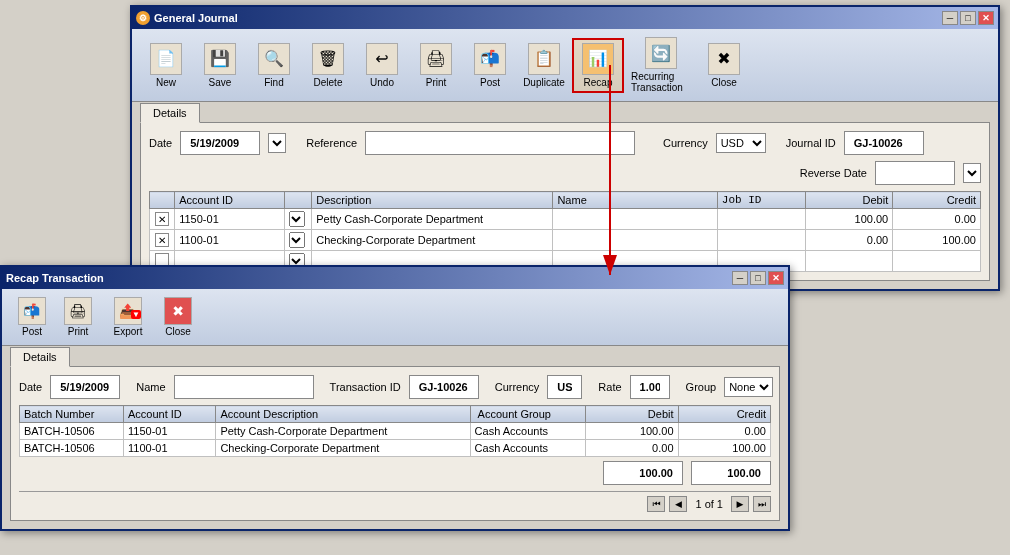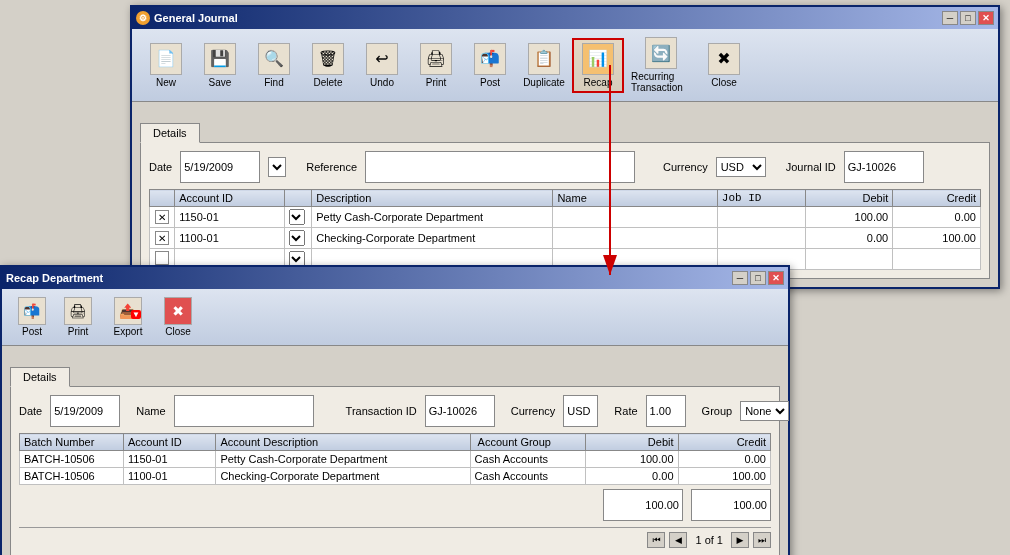--- a/index.html
+++ b/index.html
@@ -92,21 +92,21 @@
       font-size: 16px;
       margin-bottom: 2px;
     }
     .tool-label {
       font-size: 10px;
       color: #000;
     }
 
     
     .tab-bar {
-      padding: 20px 8px 0;
+      padding: 0 8px 0;
     }
     .tab {
       display: inline-block;
       padding: 3px 12px;
       background: #d4d0c8;
       border: 1px solid #888;
       border-bottom: none;
       font-size: 11px;
       cursor: pointer;
       position: relative;
@@ -126,25 +126,26 @@
 
     
     .form-row {
       display: flex;
       align-items: center;
       gap: 8px;
       margin-bottom: 6px;
     }
     .form-label { color: #000; white-space: nowrap; }
     .form-input {
-      height: 32px;
+      height: 24px;
       border: 1px solid #888;
       background: white;
-      padding: 1px 3px;
+      padding: 1px 9px;
       font-size: 11px;
+      font-weight: bold;
     }
     .form-select {
       height: 20px;
       border: 1px solid #888;
       background: white;
       font-size: 11px;
     }
 
     
     .data-table {
@@ -311,20 +312,25 @@
       <input class="form-input" style="width: 80px;" value="5/19/2009">
       <select class="form-select" style="width:18px; height:20px;"><option>▼</option></select>
       <span class="form-label" style="margin-left:12px;text-align:right;">Reference</span>
       <input class="form-input" style="width: 270px;" value="">
       <span class="form-label" style="margin-left:20px;">Currency</span>
       <select class="form-select" style="width:50px;"><option>USD</option></select>
       <span class="form-label" style="margin-left:12px;">Journal ID</span>
       <input class="form-input" style="width: 80px;" value="GJ-10026">
     </div>
 
+    <div class="form-row" style="justify-content:flex-end; margin-right:0px;">
+      <span class="form-label">Reverse Date</span>
+      <input class="form-input" style="width: 80px;" value="">
+      <select class="form-select" style="width:18px; height:20px;"><option>▼</option></select>
+    </div>
 
     <table class="data-table">
       <thead>
         <tr>
           <th style="width:20px;"></th>
           <th style="width:100px;">Account ID</th>
           <th style="width:18px;"></th>
           <th style="width:220px;">Description</th>
           <th style="width:150px;">Name</th>
           <th style="width:80px;font-family:Liberation Mono, monospace;">Job ID</th>
@@ -373,21 +379,21 @@
     <marker id="arrowhead" markerWidth="10" markerHeight="7" refX="10" refY="3.5" orient="auto">
       <polygon points="0 0, 10 3.5, 0 7" fill="#cc0000"></polygon>
     </marker>
   </defs>
   <line x1="30" y1="10" x2="30" y2="220" stroke="#cc0000" stroke-width="2" marker-end="url(#arrowhead)"></line>
 </svg>
 
 <div class="window recap-window">
   <div class="title-bar">
     <div class="title-bar-left">
-      <span>Recap Department</span>
+      <span>Recap Transaction</span>
     </div>
     <div class="title-controls">
       <div class="title-btn">─</div>
       <div class="title-btn">□</div>
       <div class="title-btn close-btn">✕</div>
     </div>
   </div>
 
   <div class="recap-toolbar">
     <div class="recap-tool-btn">
@@ -415,21 +421,21 @@
     <div class="tab active">Details</div>
   </div>
 
   <div class="tab-content">
 
     <div class="form-row">
       <span class="form-label">Date</span>
       <input class="form-input" style="width: 70px;" value="5/19/2009">
       <span class="form-label" style="margin-left:8px;">Name</span>
       <input class="form-input" style="width: 140px;" value="">
-      <span class="form-label" style="margin-left:24px;">Transaction ID</span>
+      <span class="form-label" style="margin-left:8px;">Transaction ID</span>
       <input class="form-input" style="width: 70px;" value="GJ-10026">
       <span class="form-label" style="margin-left:8px;">Currency</span>
       <input class="form-input" style="width: 35px;" value="USD">
       <span class="form-label" style="margin-left:8px;">Rate</span>
       <input class="form-input" style="width: 40px;" value="1.00">
       <span class="form-label" style="margin-left:8px;">Group</span>
       <select class="form-select" style="width:70px;"><option>None</option></select>
     </div>
 
     <table class="data-table">

